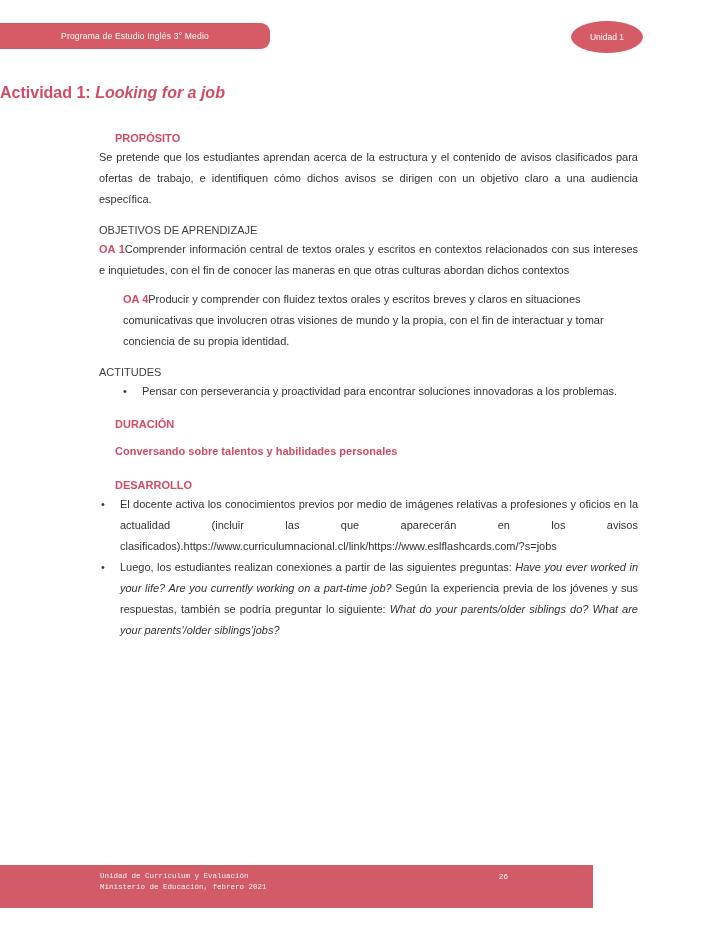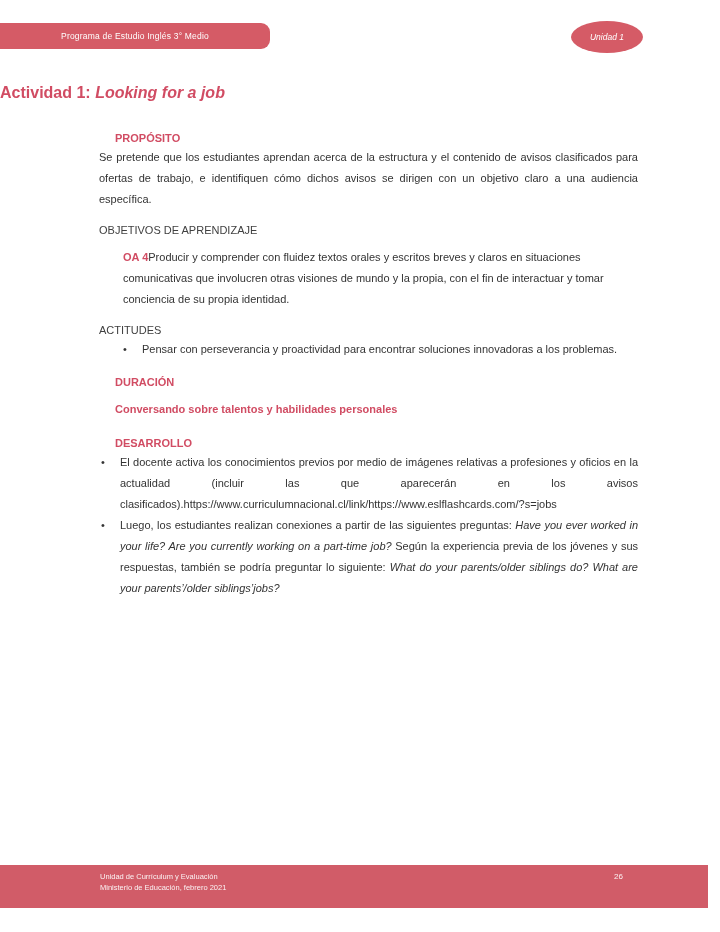--- a/index.html
+++ b/index.html
@@ -15,21 +15,21 @@
   .badge-left{
     position:absolute;left:0;top:23px;width:270px;height:26px;
     background:var(--badge);border-radius:0 9px 9px 0;
     display:flex;align-items:center;justify-content:center;
     color:#ffffff;font-size:8.5px;letter-spacing:0.2px;
   }
   .badge-right{
     position:absolute;left:571px;top:21px;width:72px;height:32px;
     background:var(--badge);border-radius:50%;
     display:flex;align-items:center;justify-content:center;
-    color:#ffffff;font-size:8.5px;font-style:italic;
+    color:#ffffff;font-size:8.5px;
   }
   
   .doc-title{
     position:absolute;left:0;top:84px;width:583px;
     color:var(--accent);
     font-size:16px;font-weight:bold;
   }
   .doc-title .it{font-style:italic;}
   
   .content{
@@ -56,22 +56,23 @@
   .bullet::before{
     content:"\2022";position:absolute;top:0;color:#333333;
   }
   .bullet-act{padding-left:43px;}
   .bullet-act::before{left:24px;}
   .bullet-dev{padding-left:21px;}
   .bullet-dev::before{left:2px;}
   .em{font-style:italic;}
   
   .footer-bar{
-    position:absolute;left:0;top:865px;width:708px;height:43px;
+    position:absolute;left:0;top:865px;width:593px;height:43px;
     background:var(--footerbar);
+    font-family:Liberation Mono, monospace;
   }
   .footer-text{
     position:absolute;left:100px;top:6px;
     color:rgba(255,255,255,0.92);font-size:7.5px;line-height:11px;
   }
   .footer-page{
     position:absolute;right:85px;top:7px;
     color:rgba(255,255,255,0.92);font-size:8px;
   }
 </style>
@@ -90,20 +91,21 @@
   <div class="doc-title">
     <span>Actividad 1: </span><span class="it">Looking for a job</span>
   </div>
 
   <div class="content">
 
     <div class="h-pink">PROPÓSITO</div>
     <p class="para">Se pretende que los estudiantes aprendan acerca de la estructura y el contenido de avisos clasificados para ofertas de trabajo, e identifiquen cómo dichos avisos se dirigen con un objetivo claro a una audiencia específica.</p>
 
     <div class="h-plain mt12">OBJETIVOS DE APRENDIZAJE</div>
+    <p class="para"><span class="oa-label">OA 1</span><span>Comprender información central de textos orales y escritos en contextos relacionados con sus intereses e inquietudes, con el fin de conocer las maneras en que otras culturas abordan dichos contextos</span></p>
 
     <p class="para left mt8"><span class="oa-label">OA 4</span><span>Producir y comprender con fluidez textos orales y escritos breves y claros en situaciones comunicativas que involucren otras visiones de mundo y la propia, con el fin de interactuar y tomar conciencia de su propia identidad.</span></p>
 
     <div class="h-plain mt12">ACTITUDES</div>
     <div class="bullet bullet-act">
       <span>Pensar con perseverancia y proactividad para encontrar soluciones innovadoras a los problemas.</span>
     </div>
 
     <div class="h-pink mt14">DURACIÓN</div>
 

